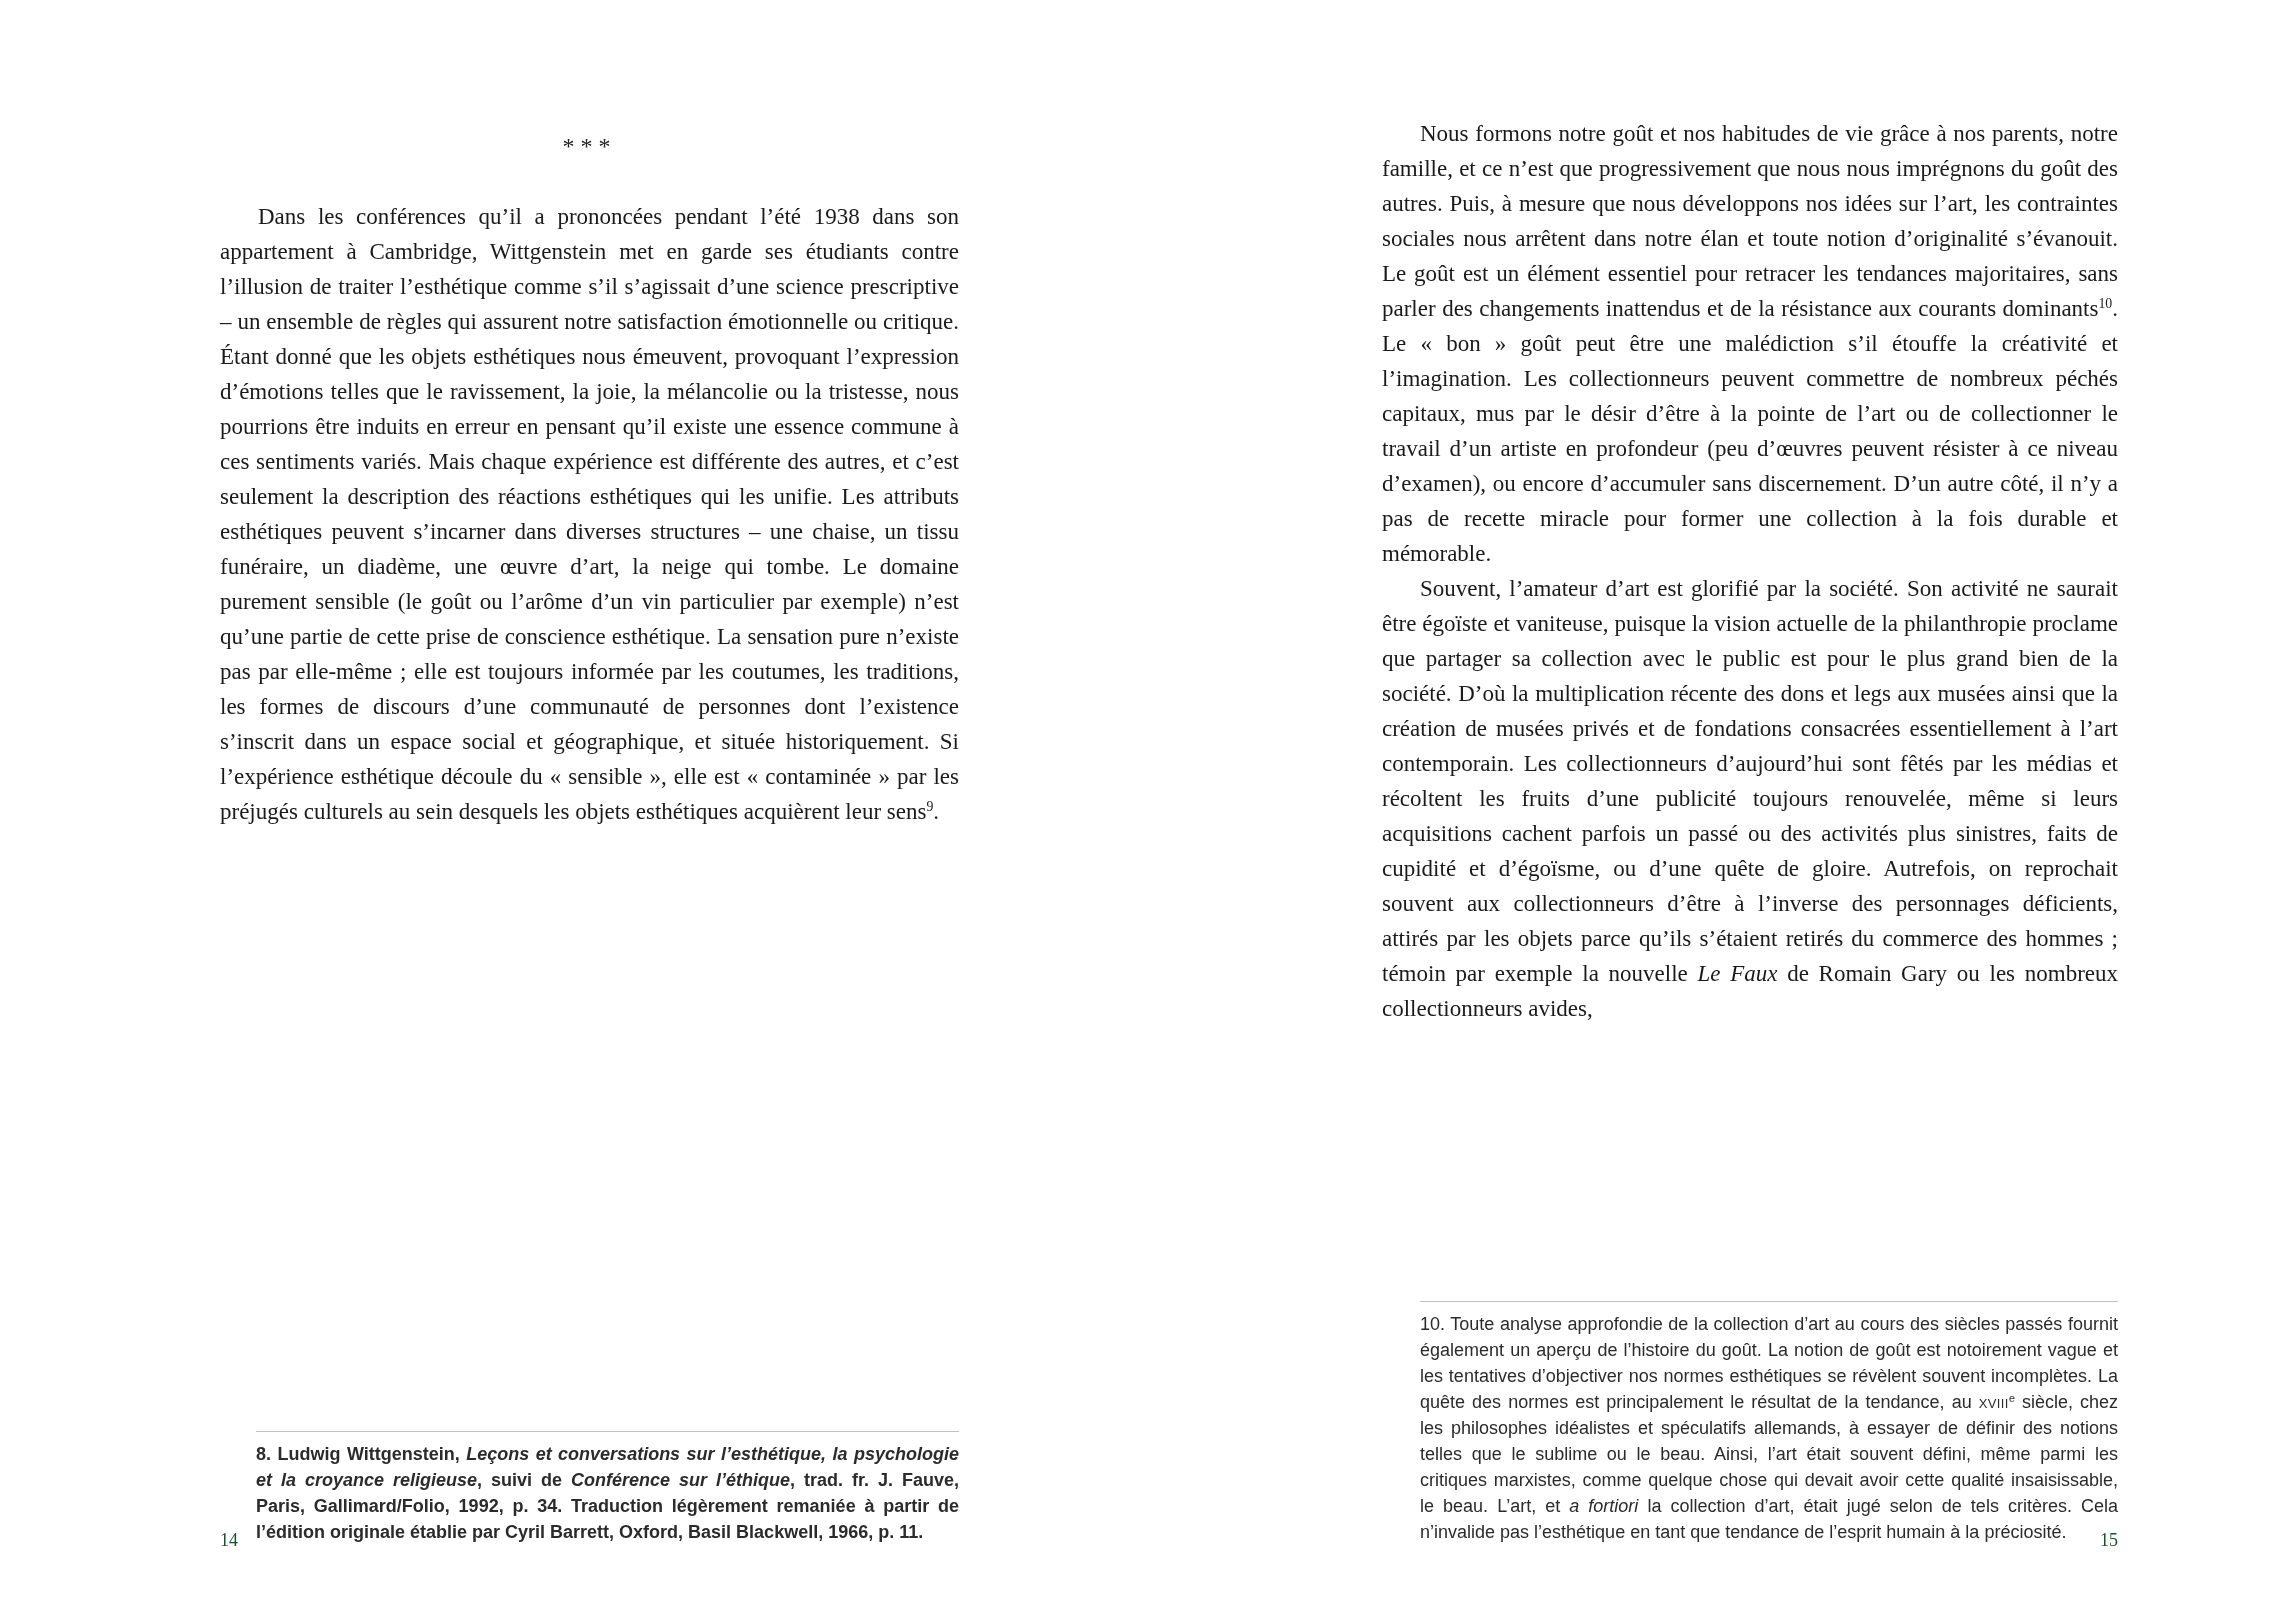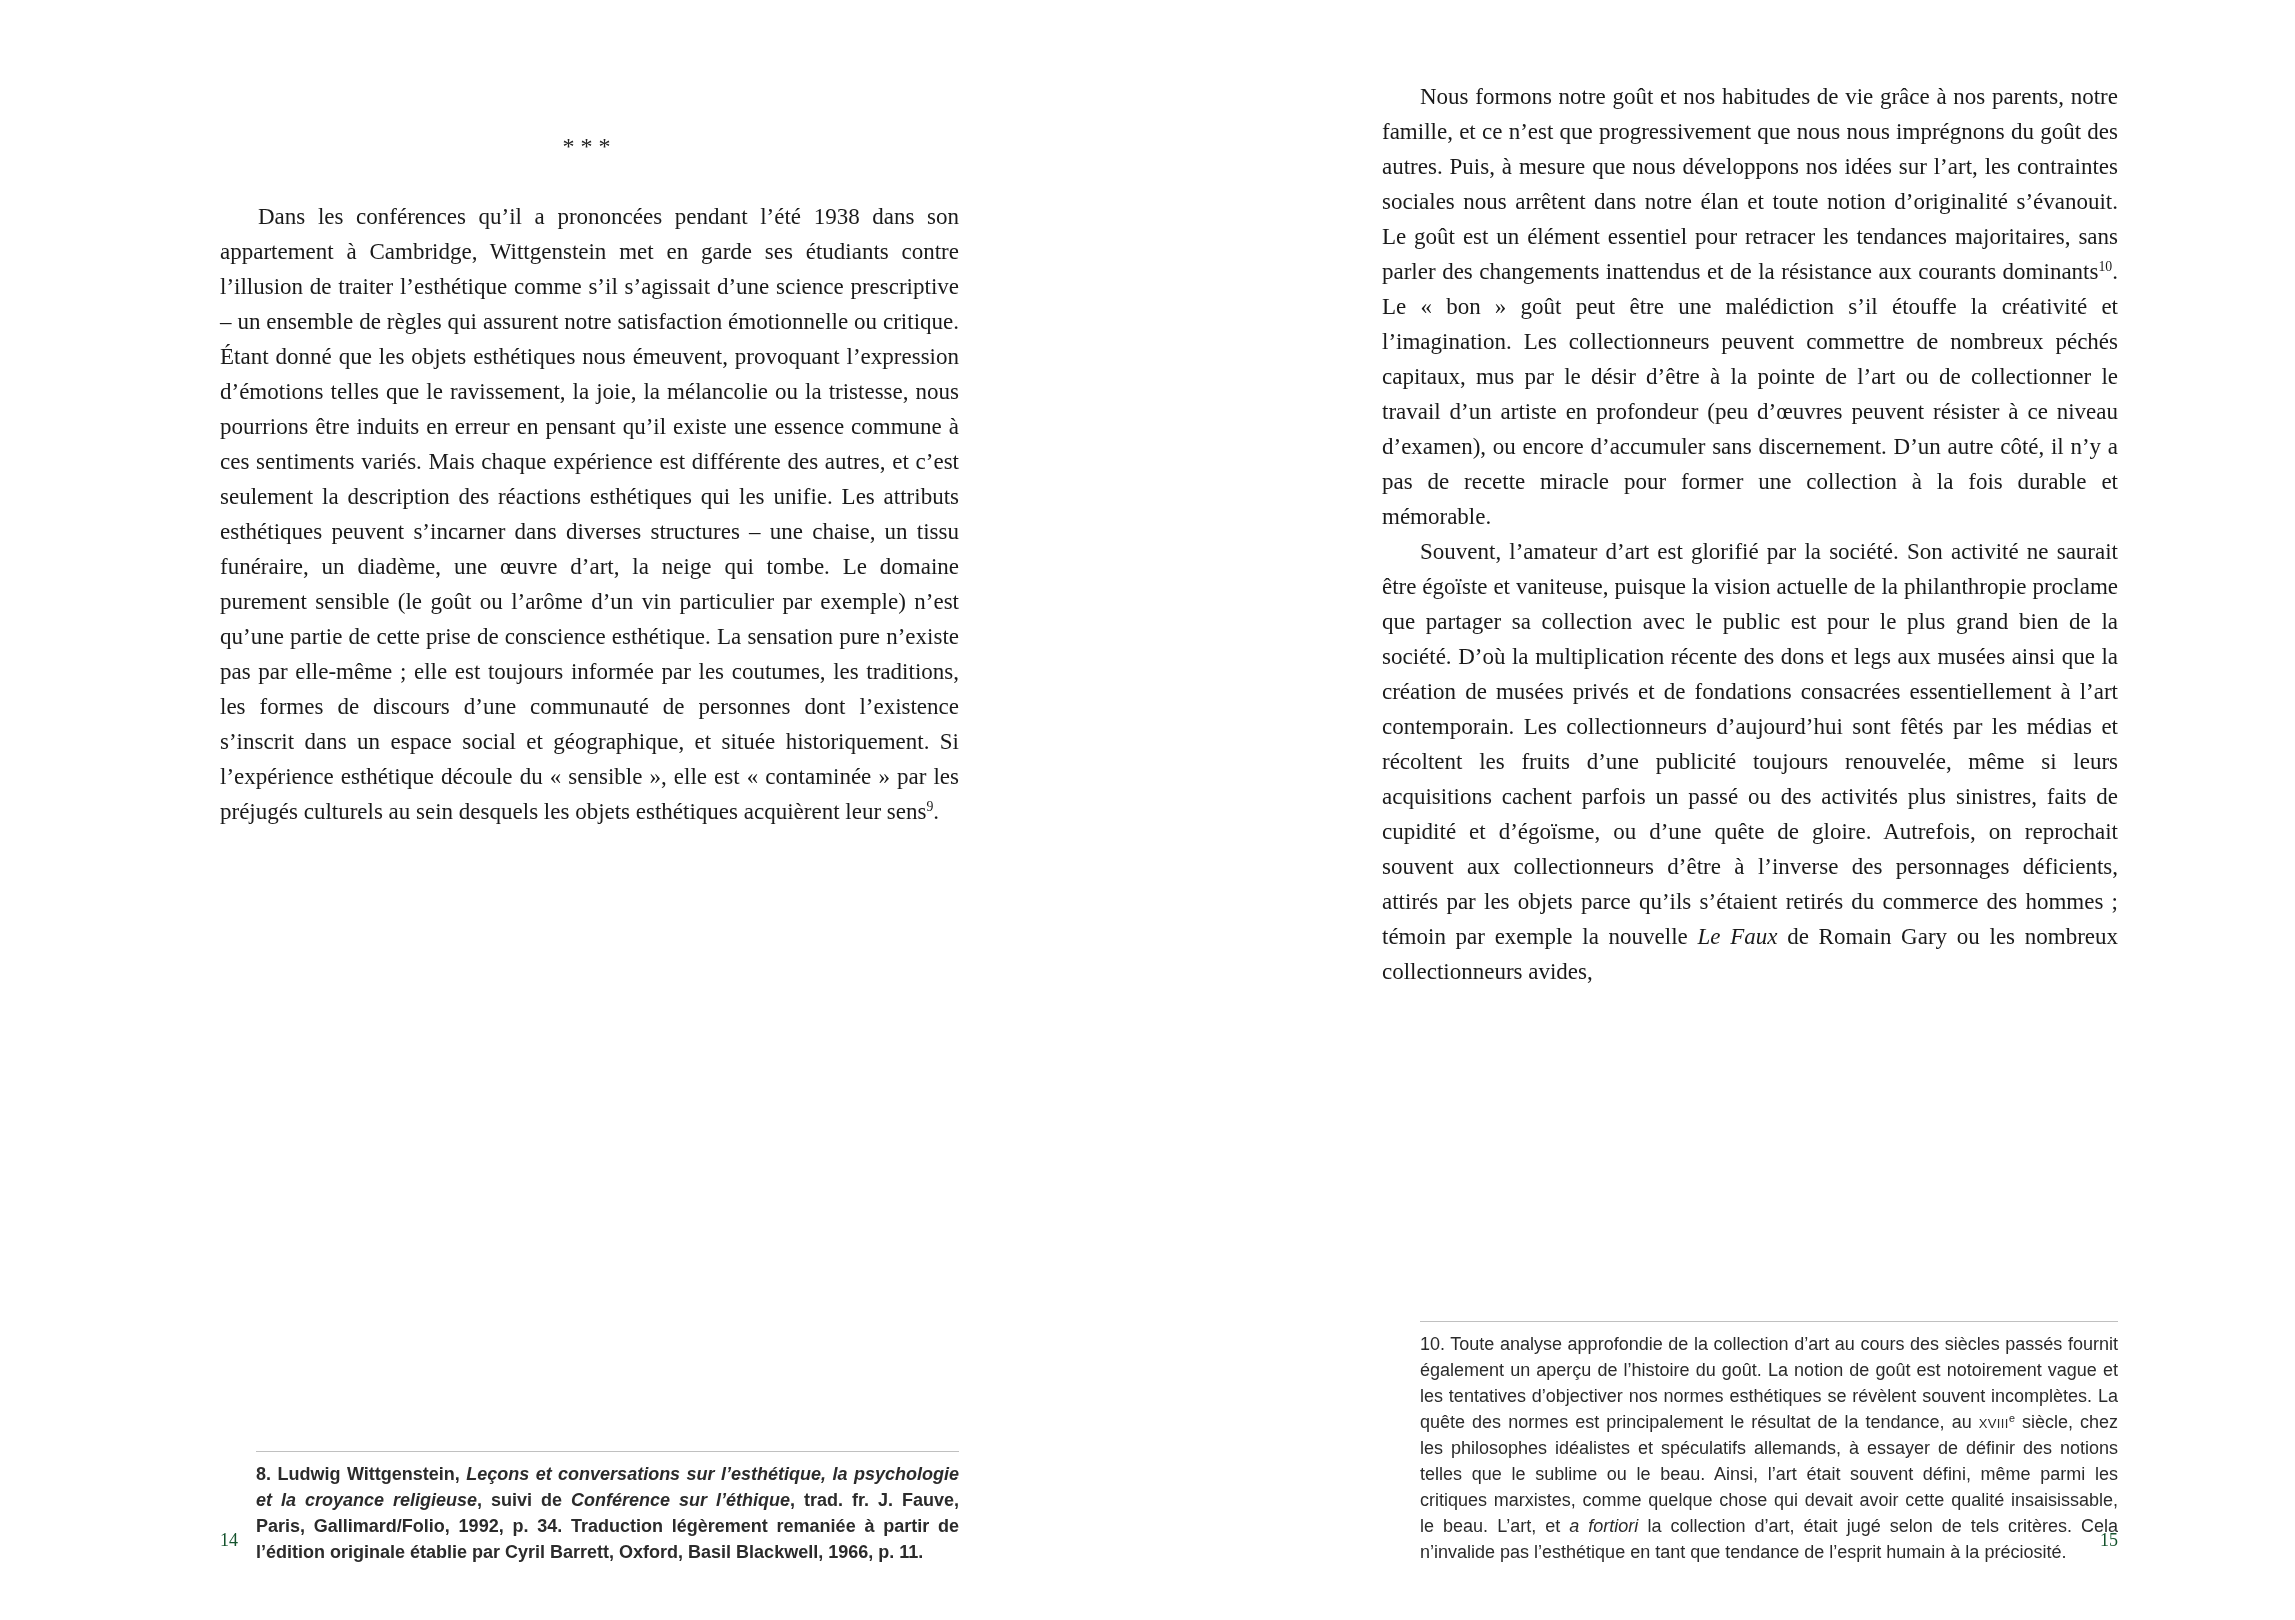--- a/index.html
+++ b/index.html
@@ -42,35 +42,35 @@
   }
 
   .body-par {
     font-size:23px;
     line-height:35px;
     text-align:justify;
     text-indent:38px;
     hyphens:auto; -webkit-hyphens:auto;
   }
   .page-left .body-par { margin-top:33px; }
-  .page-right .body-par.first { margin-top:79px; }
+  .page-right .body-par.first { margin-top:116px; }
 
   sup {
     font-size:0.6em;
     line-height:0;
     vertical-align:baseline;
     position:relative;
     top:-0.55em;
   }
   i { font-style:italic; }
   .sc { font-variant:small-caps; letter-spacing:0.4px; }
 
   .footnotes {
     margin-top:auto;
-    margin-bottom:56px;
+    margin-bottom:76px;
     border-top:0.9px solid #c0c0c0;
     padding-top:9.4px;
     font-family:"Liberation Sans", "DejaVu Sans", sans-serif;
     font-size:18px;
     line-height:26px;
     text-align:justify;
     color:#2b2b2b;
     hyphens:auto; -webkit-hyphens:auto;
   }
   .page-left  .footnotes { margin-left:36px;font-weight:bold; }

